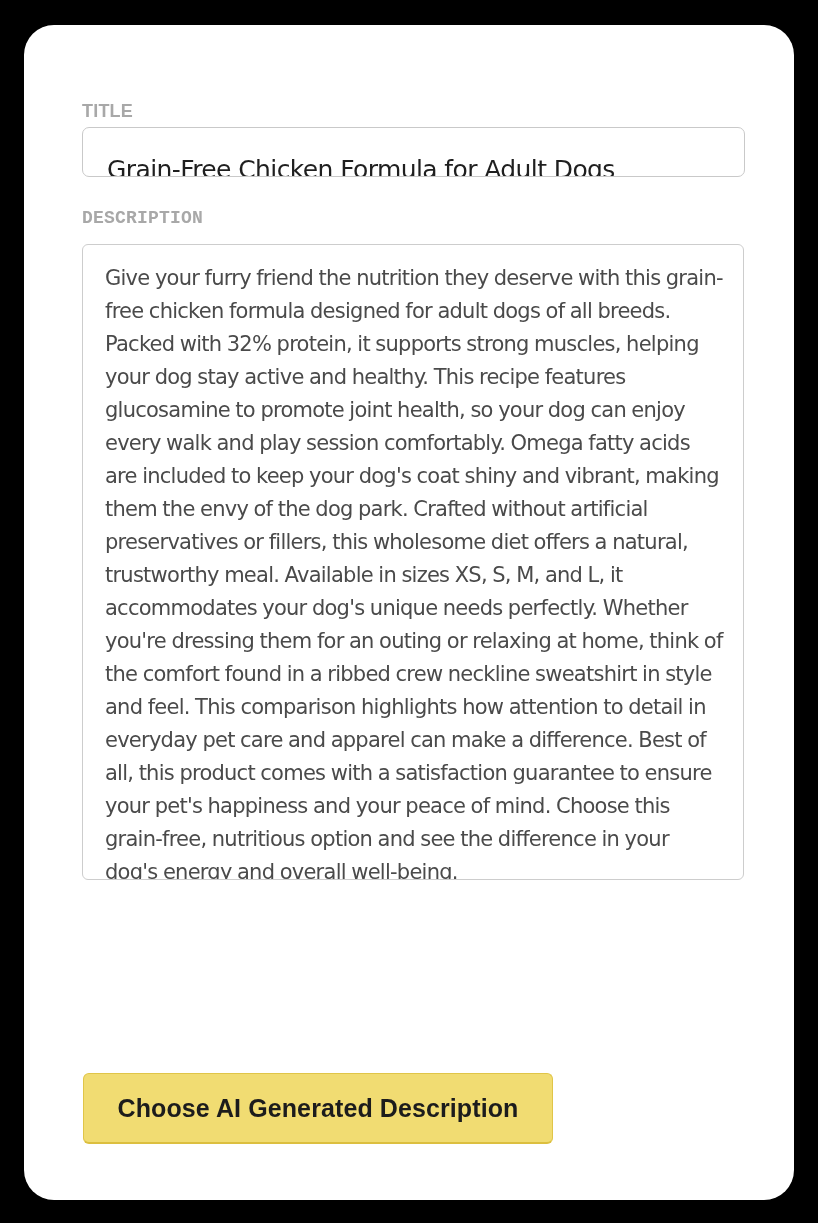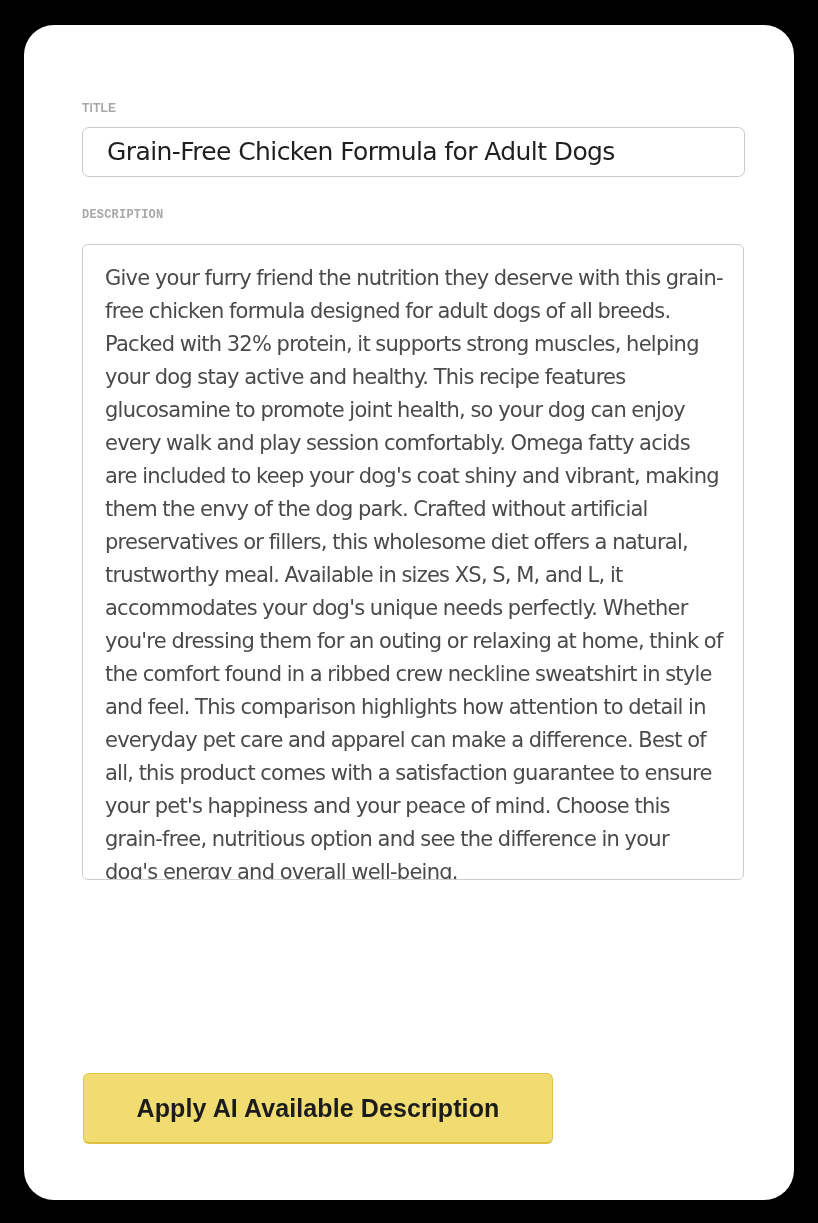--- a/index.html
+++ b/index.html
@@ -17,41 +17,41 @@
       width: 770px;
       height: 1175px;
       background: #ffffff;
       border-radius: 30px;
     }
     .field-label {
       position: absolute;
       left: 58px;
       font-family: "Liberation Sans", sans-serif;
       font-weight: bold;
-      font-size: 12px;
+      font-size: 18px;
       color: #a8a8a8;
       letter-spacing: 0.2px;
       text-transform: uppercase;
     }
     .label-title { top: 76px; }
     .label-desc { top: 183px; font-family: Liberation Mono, monospace; }
     .title-input {
       position: absolute;
       left: 58px;
       top: 102px;
       width: 663px;
       height: 50px;
       box-sizing: border-box;
       border: 1px solid #c9c9c9;
       border-radius: 7px;
       background: #ffffff;
       font-family: "DejaVu Sans", sans-serif;
       font-size: 25px;
       color: #1f1f1f;
-      padding: 0 0 0 24px;
+      padding: 18px 0 0 24px;
       line-height: 48px;
       white-space: nowrap;
       overflow: hidden;
       letter-spacing: -0.6px;
     }
     .desc-textarea {
       position: absolute;
       left: 58px;
       top: 219px;
       width: 662px;
@@ -95,15 +95,15 @@
 <body>
 
 <div class="card">
   <div class="field-label label-title">TITLE</div>
   <div class="title-input">Grain-Free Chicken Formula for Adult Dogs</div>
 
   <div class="field-label label-desc">DESCRIPTION</div>
   <div class="desc-textarea">Give your furry friend the nutrition they deserve with this grain-free chicken formula designed for adult dogs of all breeds. Packed with 32% protein, it supports strong muscles, helping your dog stay active and healthy. This recipe features glucosamine to promote joint health, so your dog can enjoy every walk and play session comfortably. Omega fatty acids are included to keep your dog's coat shiny and vibrant, making them the envy of the dog park. Crafted without artificial preservatives or fillers, this wholesome diet offers a natural, trustworthy meal. Available in sizes XS, S, M, and L, it accommodates your dog's unique needs perfectly. Whether you're dressing them for an outing or relaxing at home, think of the comfort found in a ribbed crew neckline sweatshirt in style and feel. This comparison highlights how attention to detail in everyday pet care and apparel can make a difference. Best of all, this product comes with a satisfaction guarantee to ensure your pet's happiness and your peace of mind. Choose this grain-free, nutritious option and see the difference in your dog's energy and overall well-being.</div>
 
   <div class="apply-button">
-    <span>Apply AI Available Description</span>
+    <span>Choose AI Generated Description</span>
   </div>
 </div>
 
 </body></html>

